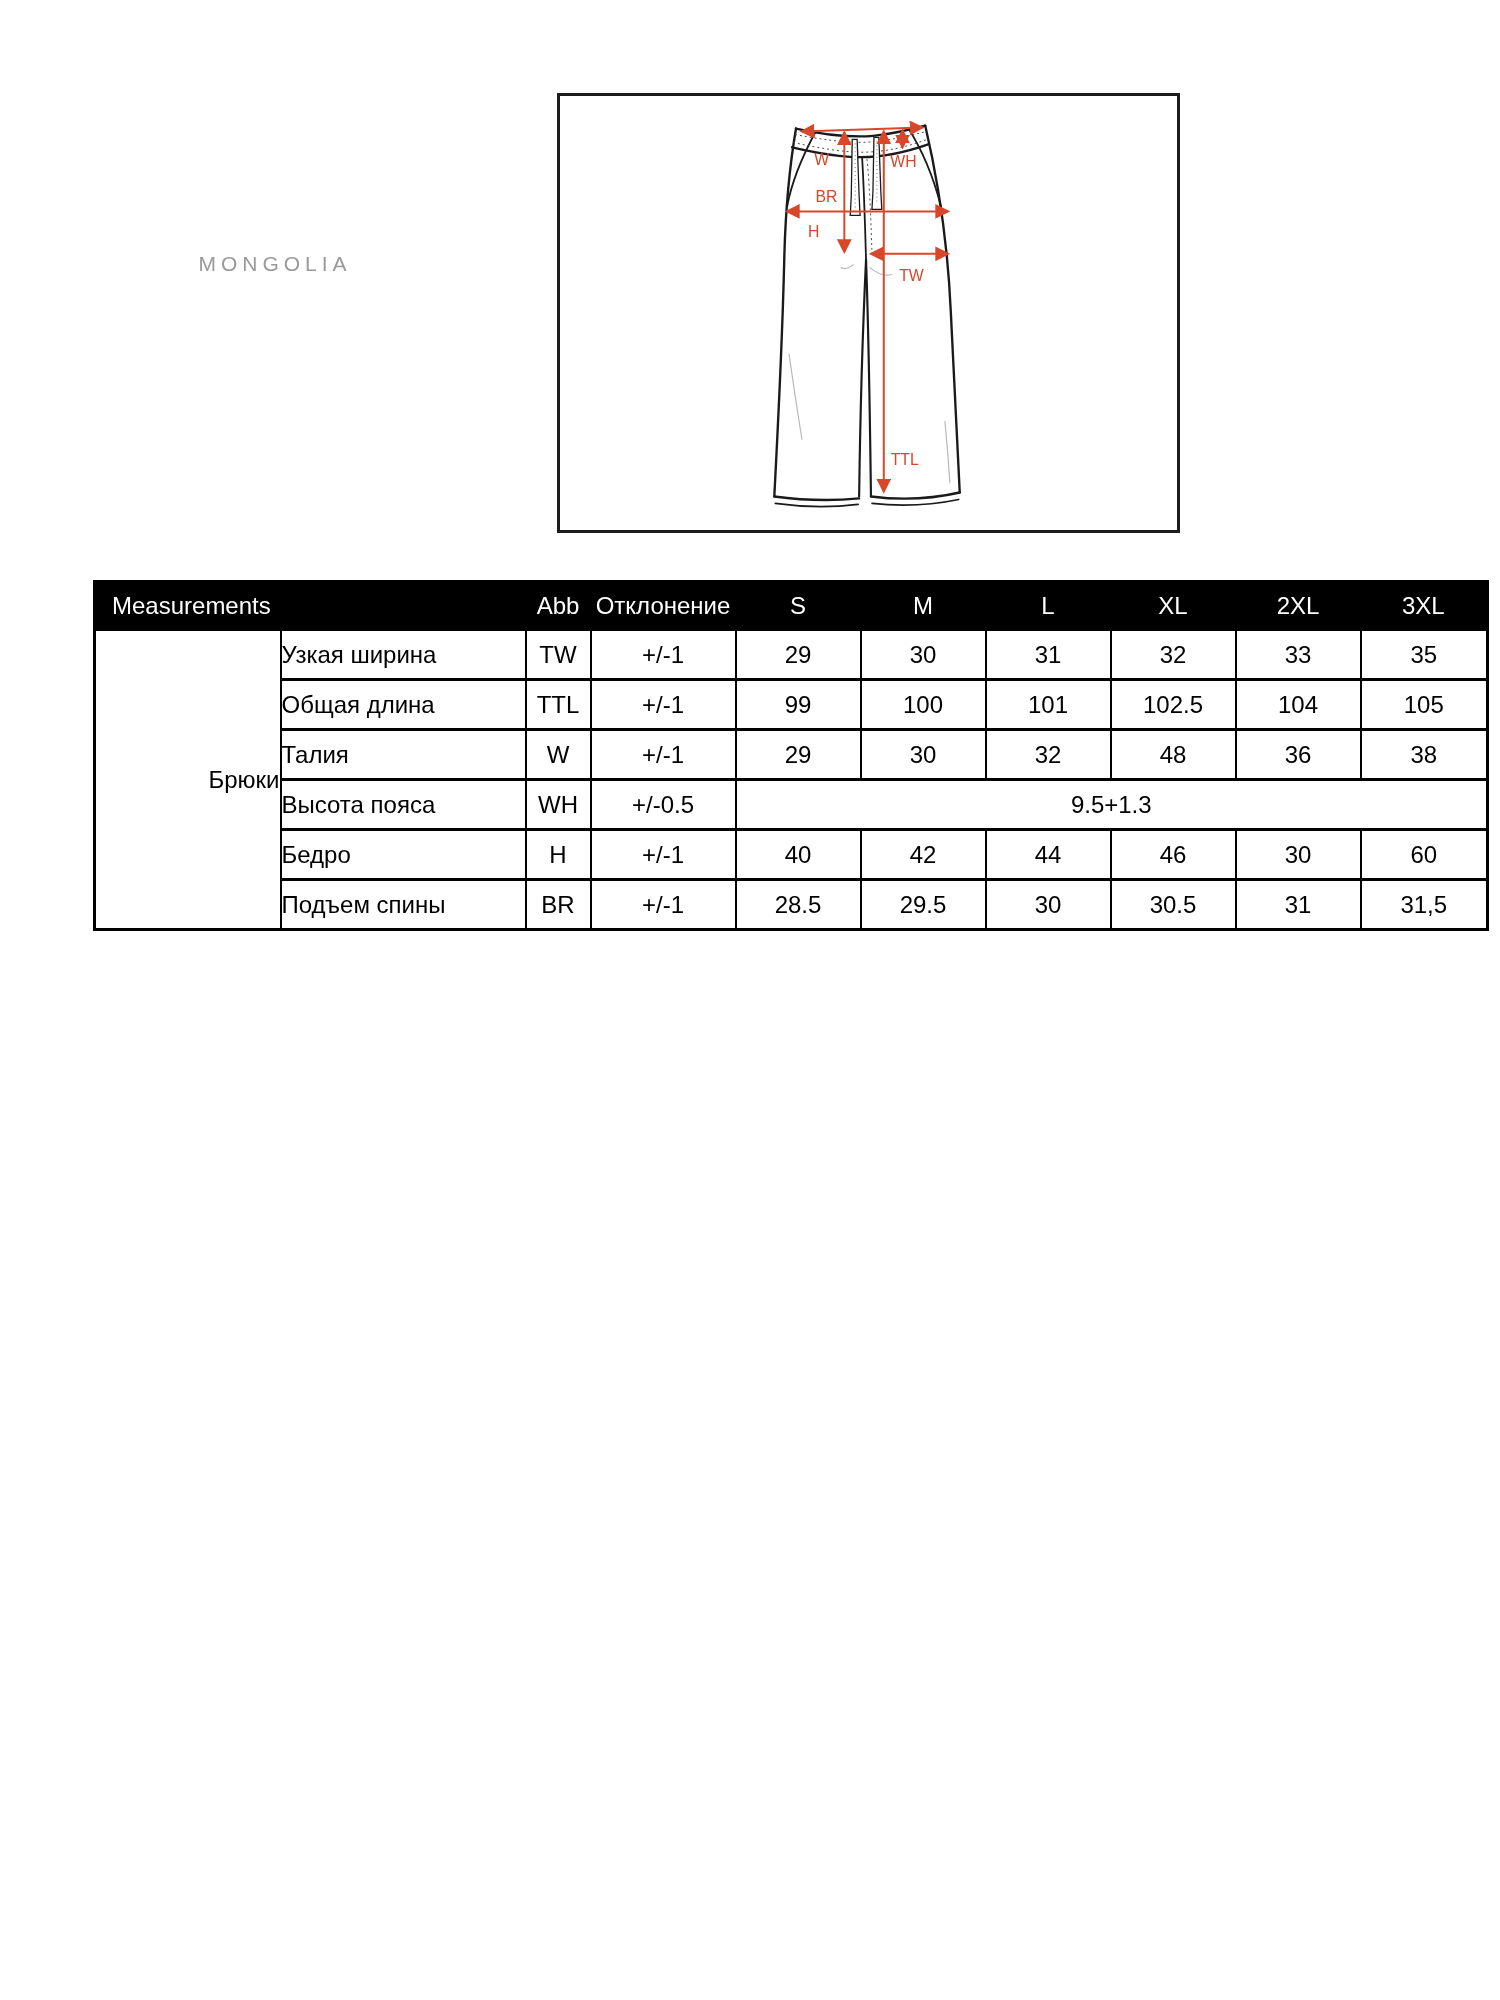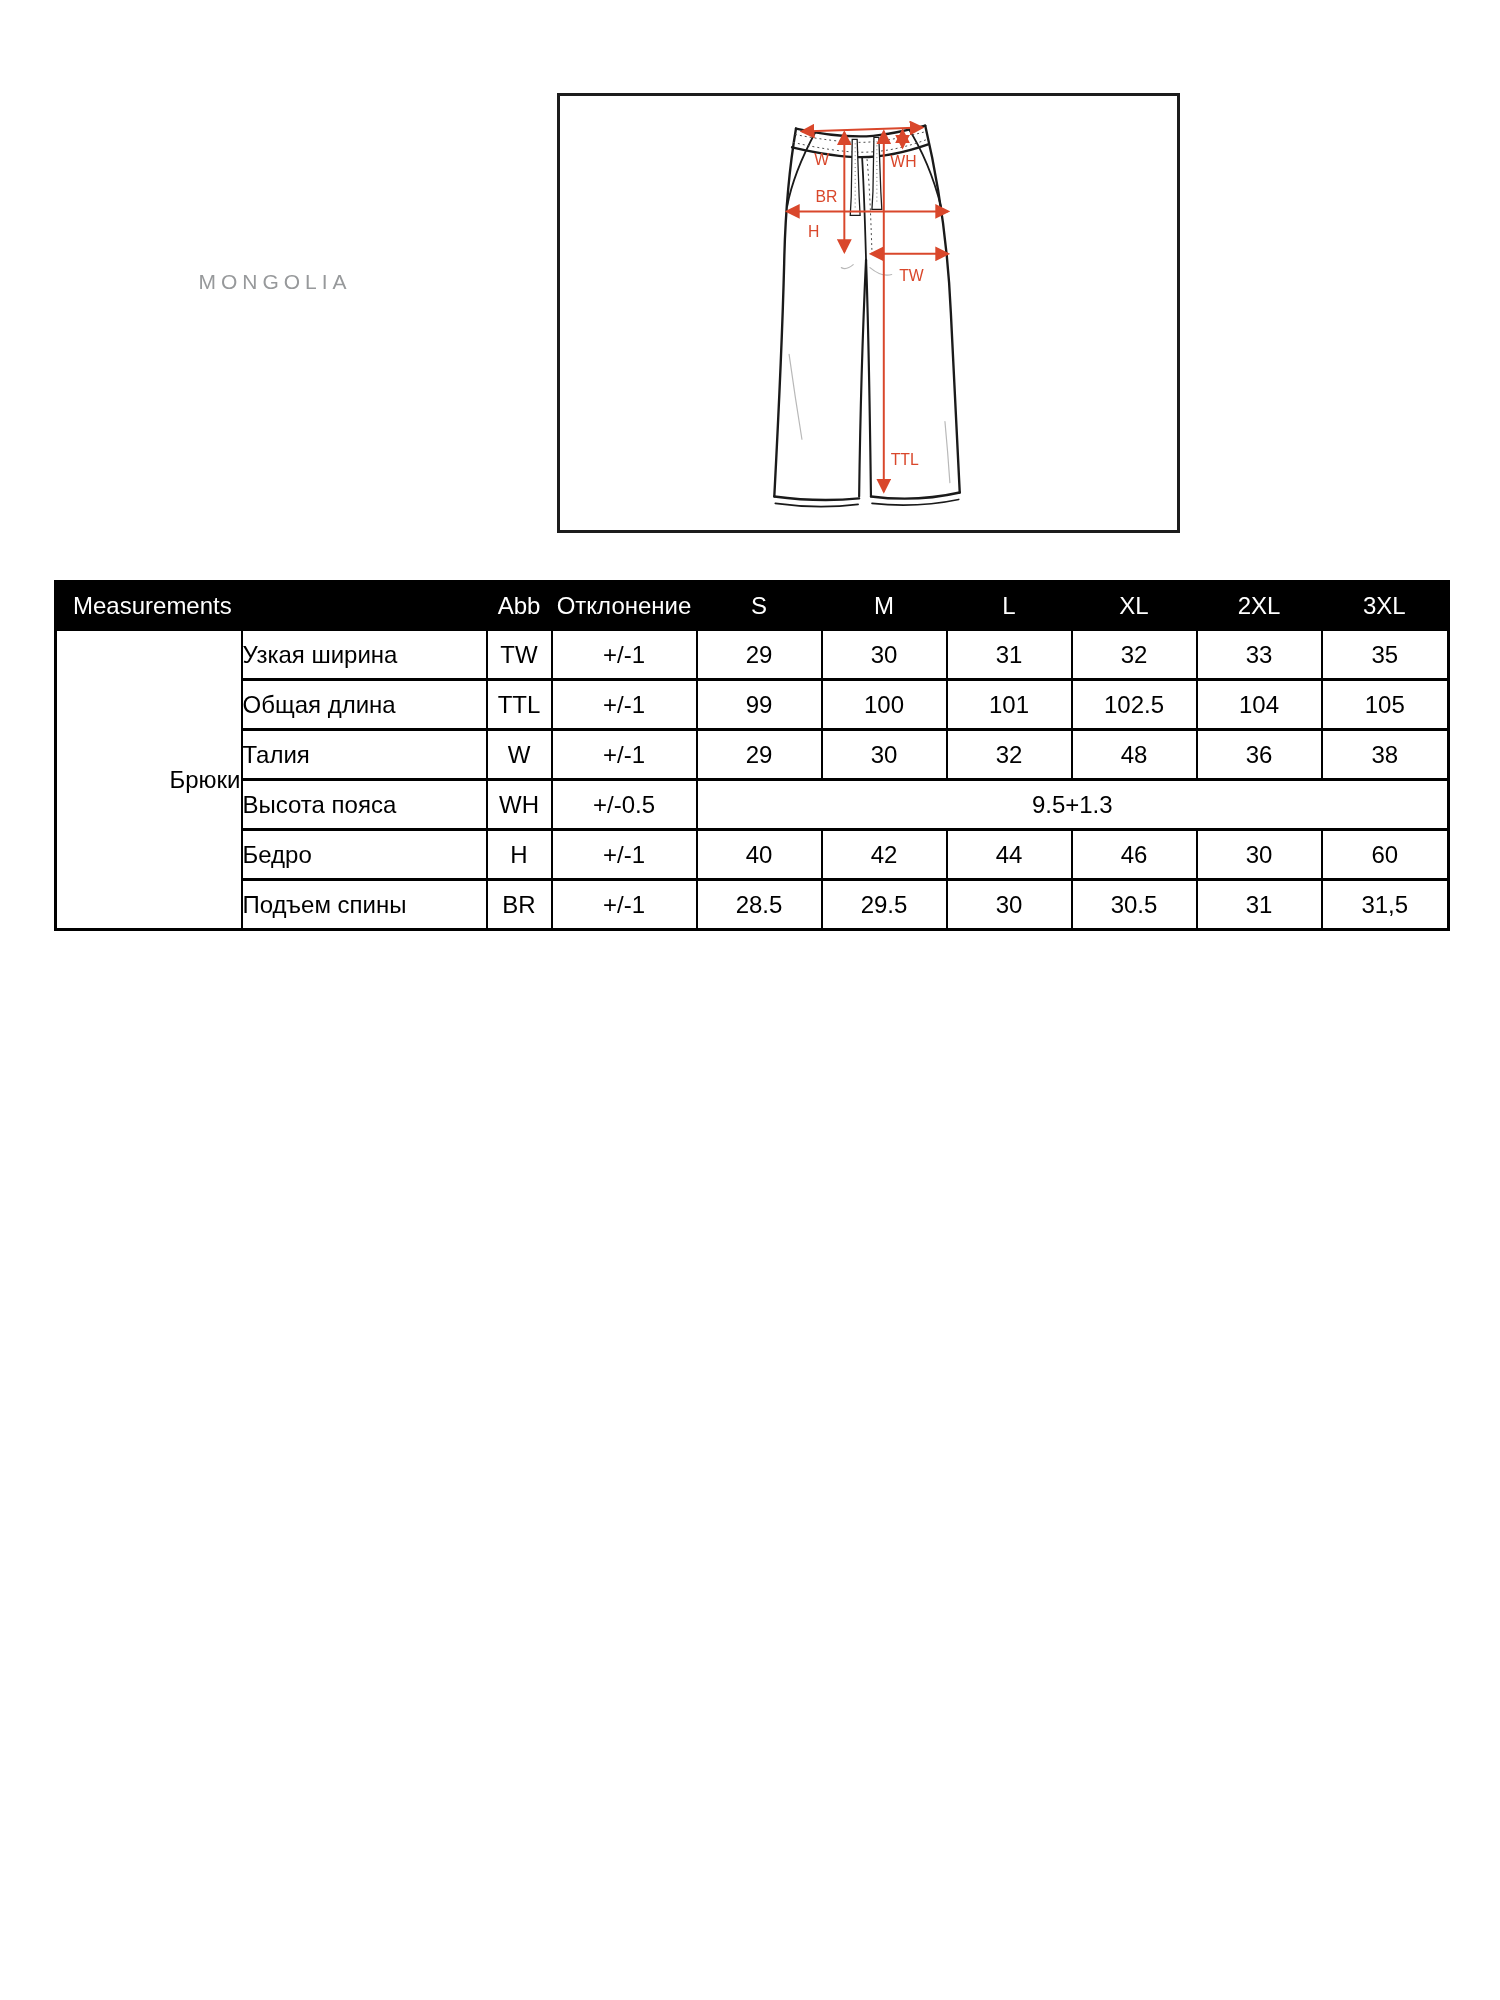--- a/index.html
+++ b/index.html
@@ -14,21 +14,21 @@
   
   .logo {
     position:absolute; left:94px; top:238px; width:362px;
     text-align:center;
   }
   .logo-title {
     font-size:92px; font-weight:400; letter-spacing:1px;
     color:#8f9194; line-height:1;
   }
   .logo-subtitle {
-    margin-top:32px;
+    margin-top:14px;
     font-size:21px; font-weight:400; letter-spacing:5px;
     color:#97999b;
   }
 
   
   .diagram-panel {
     position:absolute; left:557px; top:93px;
     width:623px; height:440px;
     border:3px solid #1c1c1c; background:#fff;
   }
@@ -39,20 +39,21 @@
   }
 
   
   .size-table-wrap {
     position:absolute; left:54px; top:580px; width:1393px;
   }
   table.size-table {
     width:100%; border-collapse:collapse; table-layout:fixed;
     border:3px solid #000;
     font-size:24px;
+    margin-left:39px;
   }
   table.size-table th {
     background:#000; color:#fff; font-weight:400;
     height:48px; border:0; text-align:center;
   }
   table.size-table th.th-measurements { text-align:left; padding-left:16px; }
   table.size-table td {
     border:2px solid #000;
     border-top-width:3px; border-bottom-width:3px;
     height:50px; text-align:center; vertical-align:middle;

